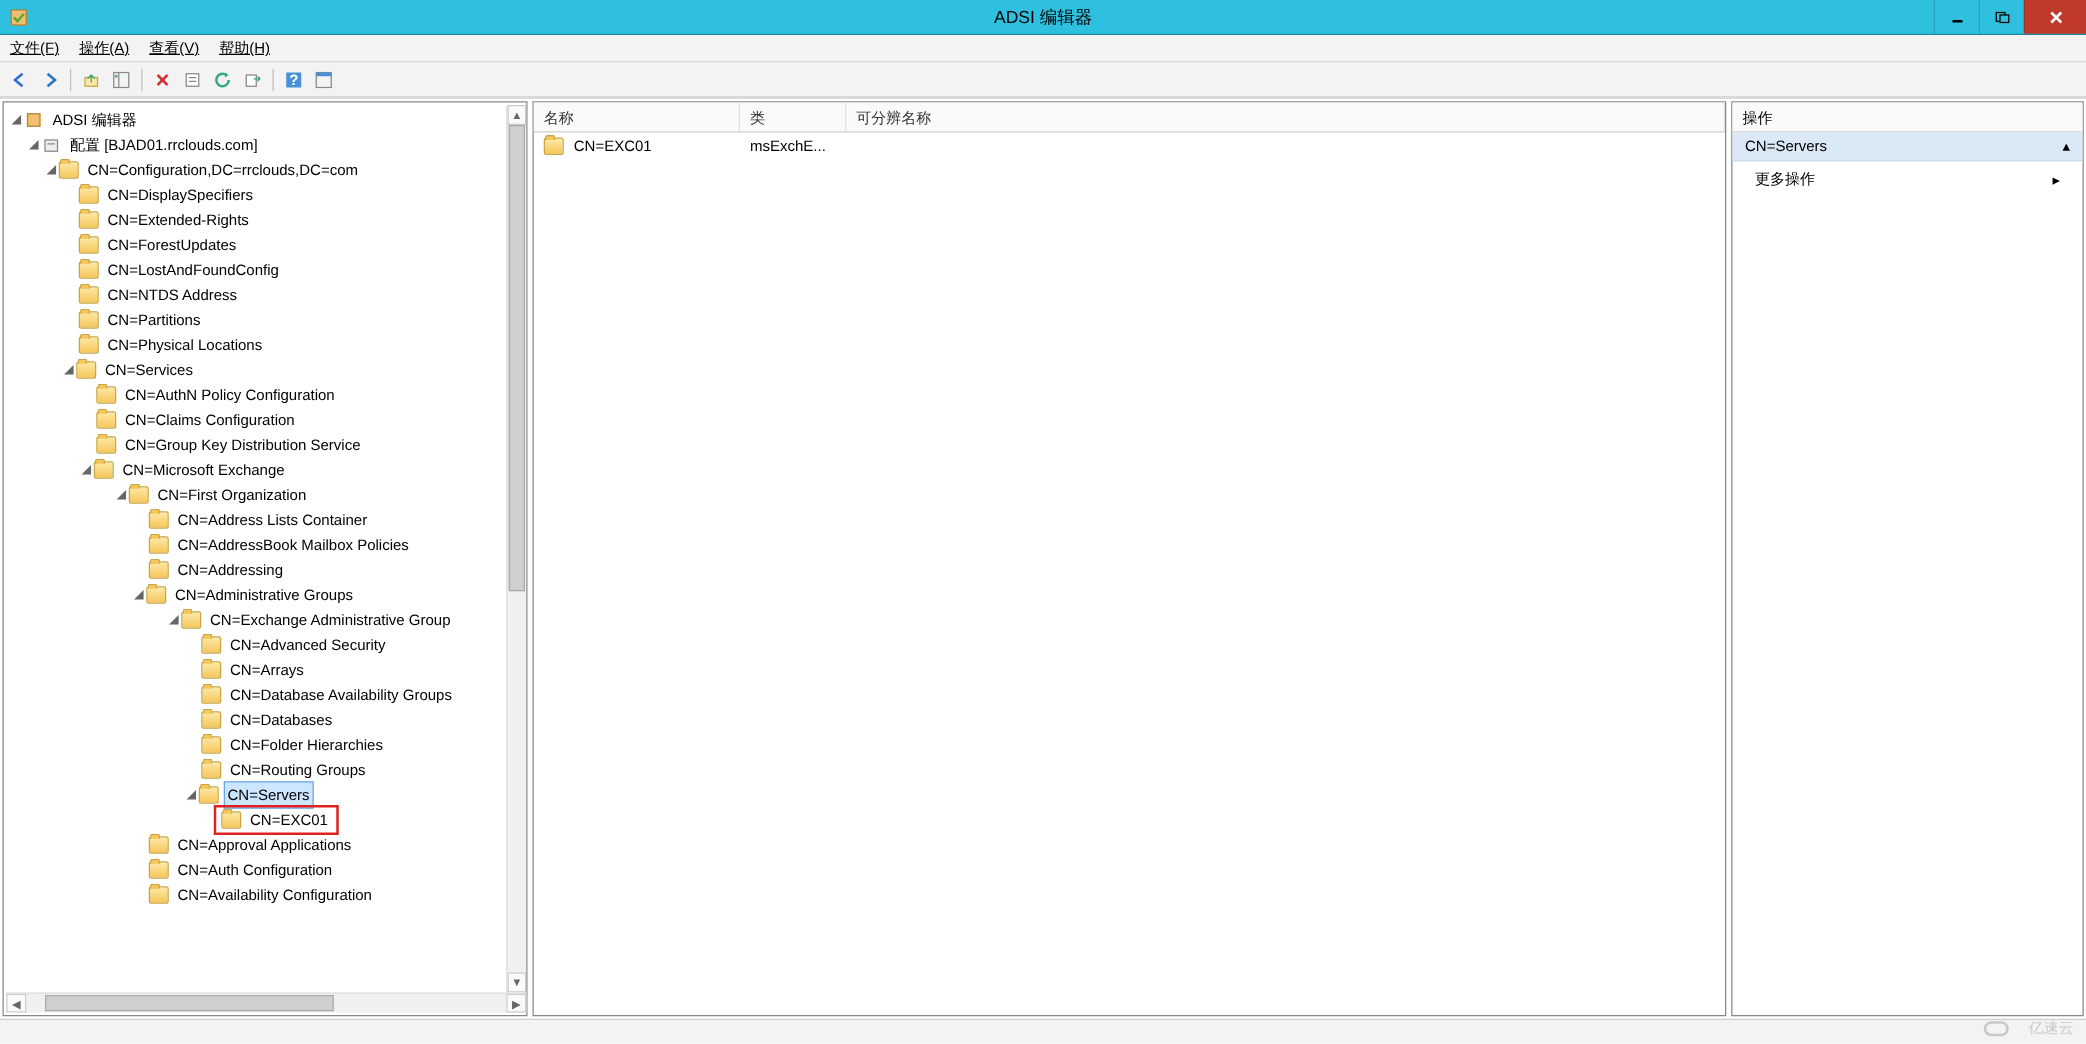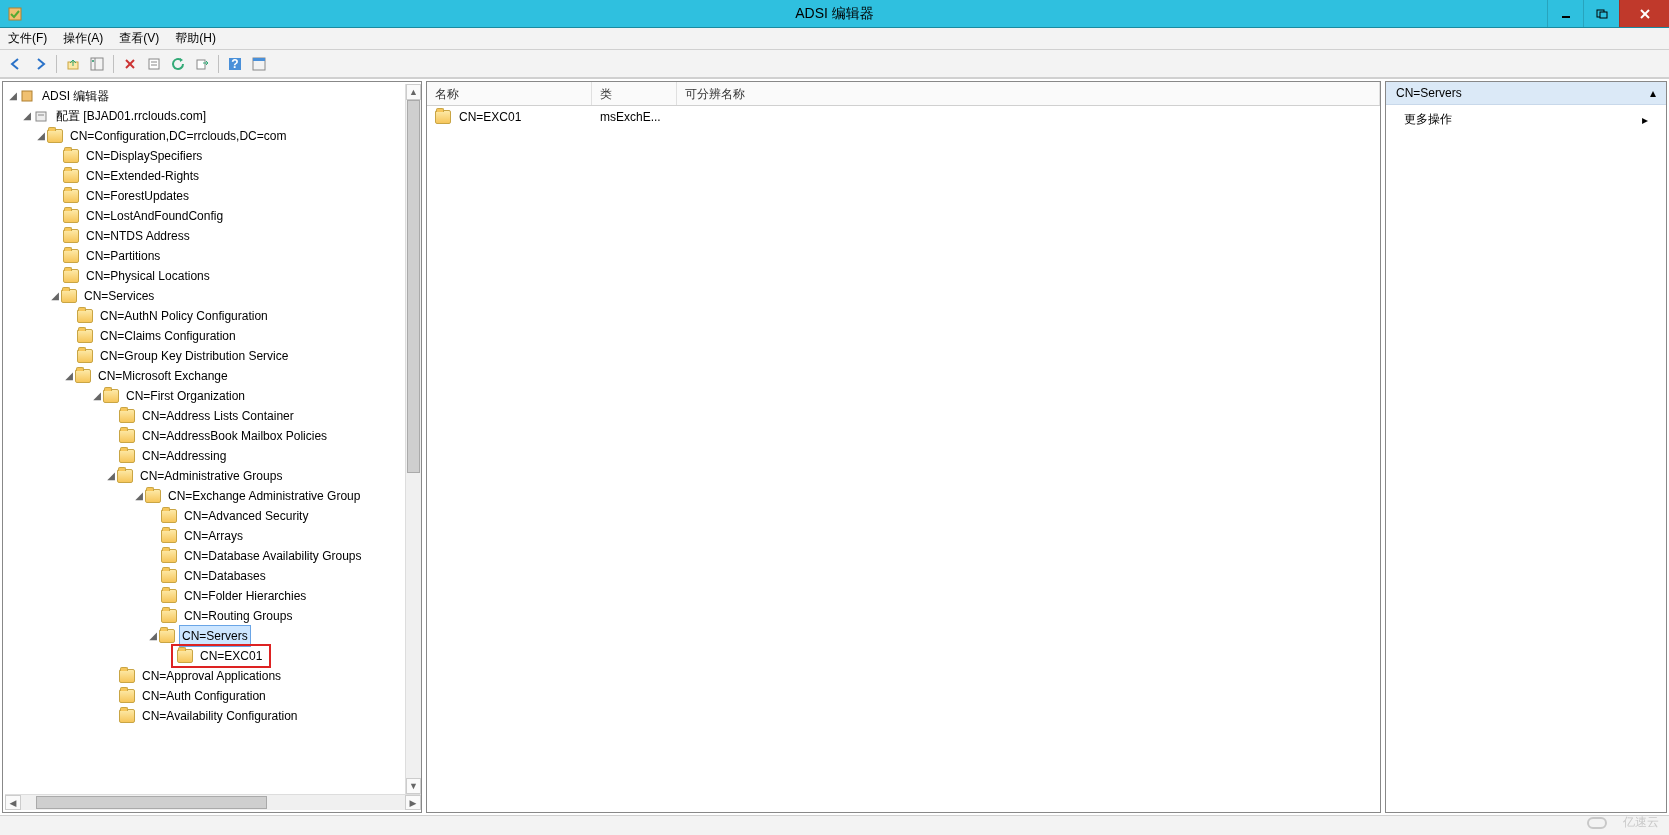--- a/index.html
+++ b/index.html
@@ -9,21 +9,21 @@
   .titlebar { display: flex; align-items: center; height: 28px; background: #2fc0df; border-bottom: 1px solid #1a8aa0; }
   .titlebar .app-icon { width: 18px; height: 18px; margin: 0 6px; display: inline-flex; align-items: center; justify-content: center; }
   .titlebar .title { position: absolute; left: 50%; transform: translateX(-50%); font-size: 14px; color: #000; }
   .win-btns { margin-left: auto; display: flex; height: 100%; }
   .win-btn { width: 36px; display: flex; align-items: center; justify-content: center; border-left: 1px solid rgba(0,0,0,.15); }
   .win-btn.close { background: #c0392b; color: #fff; width: 50px; }
   .win-btn svg { pointer-events: none; }
 
   
   .menubar { height: 22px; display: flex; align-items: center; gap: 16px; padding: 0 8px; border-bottom: 1px solid #d0d0d0; background: #f3f3f3; }
-  .menubar span { cursor: default; }
+  .menubar span { cursor: default; text-decoration: underline; }
 
   
   .toolbar { height: 28px; display: flex; align-items: center; gap: 4px; padding: 0 6px; border-bottom: 1px solid #d0d0d0; background: #f3f3f3; }
   .tb-btn { width: 20px; height: 20px; display: inline-flex; align-items: center; justify-content: center; border: 1px solid transparent; }
   .tb-sep { width: 1px; height: 18px; background: #c0c0c0; margin: 0 2px; }
 
   
   .workspace { display: flex; height: calc(835px - 28px - 22px - 28px - 20px); border-top: 1px solid #d0d0d0; }
   .pane { border: 1px solid #888; margin: 2px; background: #fff; position: relative; display: flex; flex-direction: column; }
   .pane.tree { width: 420px; }
@@ -373,20 +373,21 @@
         <div class="lc" style="width:165px; display:flex; align-items:center; gap:4px;">
             <span class="fold"></span>
             <span>CN=EXC01</span>
           </div>
         <div class="lc" style="width:85px">msExchE...</div>
       </div>
     </div>
   </div>
 
   <div class="pane actions">
+    <div class="actions-hdr">操作</div>
     <div class="actions-sec">
       <span>CN=Servers</span>
       <span>▴</span>
     </div>
     <div class="actions-item">
       <span>更多操作</span>
       <span>▸</span>
     </div>
   </div>
 

